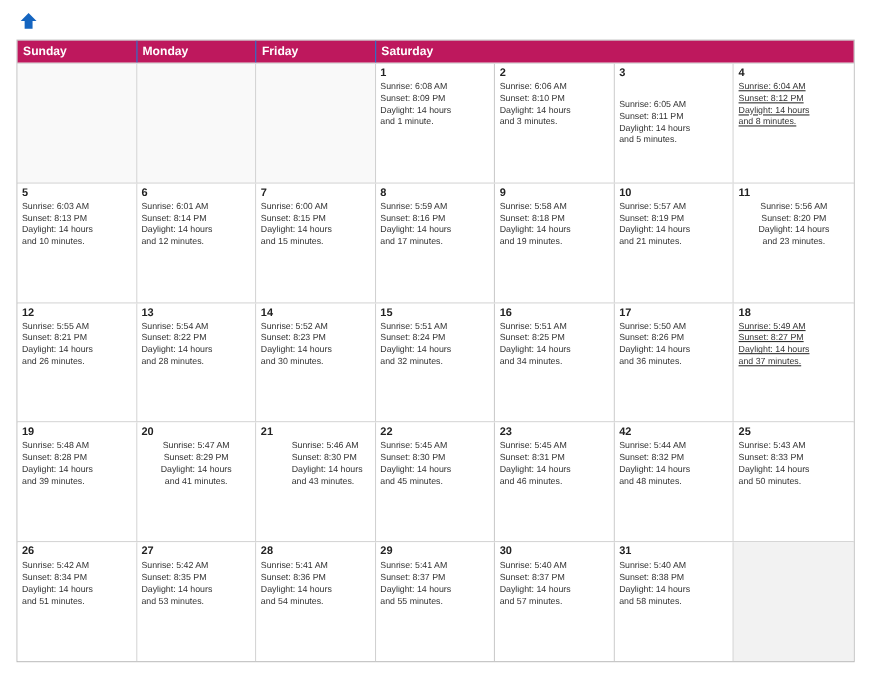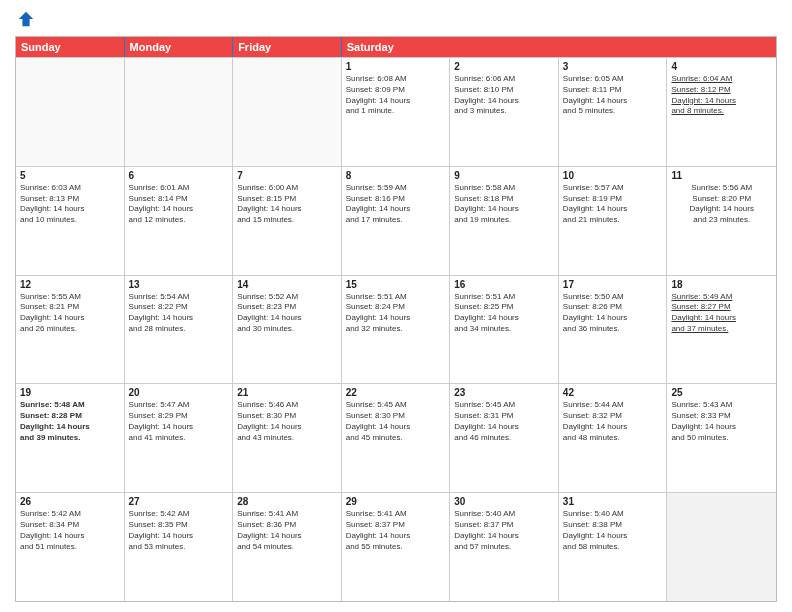--- a/index.html
+++ b/index.html
@@ -56,21 +56,21 @@
     }
     .calendar {
       flex: 1;
       display: flex;
       flex-direction: column;
       border: 1px solid #bbb;
     }
     .cal-header {
       display: grid;
       grid-template-columns: repeat(7, 1fr);
-      background: #ef4444;
+      background: #be185d;
     }
     .cal-header-cell {
       color: #fff;
       font-size: 11px;
       font-weight: bold;
       padding: 4px 5px;
       border-right: 1px solid #2277d0;
       text-align: left;
     }
     .cal-header-cell:last-child { border-right: none; }
@@ -151,21 +151,21 @@
           </div>
           <div class="cal-cell">
             <div class="day-number">2</div>
             <div class="cell-text" style="white-space: pre-line;">Sunrise: 6:06 AM
 Sunset: 8:10 PM
 Daylight: 14 hours
 and 3 minutes.</div>
           </div>
           <div class="cal-cell">
             <div class="day-number">3</div>
-            <div class="cell-text" style="white-space: pre-line;">Sunrise: 6:05 AM
+            <div class="cell-text" style="white-space: pre-line; margin-top: 16px;">Sunrise: 6:05 AM
 Sunset: 8:11 PM
 Daylight: 14 hours
 and 5 minutes.</div>
           </div>
           <div class="cal-cell">
             <div class="day-number">4</div>
             <div class="cell-text" style="white-space: pre-line; text-decoration: underline;">Sunrise: 6:04 AM
 Sunset: 8:12 PM
 Daylight: 14 hours
 and 8 minutes.</div>
@@ -269,35 +269,35 @@
             <div class="day-number">18</div>
             <div class="cell-text" style="white-space: pre-line; text-decoration: underline;">Sunrise: 5:49 AM
 Sunset: 8:27 PM
 Daylight: 14 hours
 and 37 minutes.</div>
           </div>
         </div>
         <div class="cal-row">
           <div class="cal-cell">
             <div class="day-number">19</div>
-            <div class="cell-text" style="white-space: pre-line; font-weight: bold;">Sunrise: 5:48 AM
+            <div class="cell-text" style="white-space: pre-line;">Sunrise: 5:48 AM
 Sunset: 8:28 PM
 Daylight: 14 hours
 and 39 minutes.</div>
           </div>
           <div class="cal-cell">
             <div class="day-number">20</div>
-            <div class="cell-text" style="white-space: pre-line;">Sunrise: 5:47 AM
+            <div class="cell-text" style="white-space: pre-line; text-align: center;">Sunrise: 5:47 AM
 Sunset: 8:29 PM
 Daylight: 14 hours
 and 41 minutes.</div>
           </div>
           <div class="cal-cell">
             <div class="day-number">21</div>
-            <div class="cell-text" style="white-space: pre-line;">Sunrise: 5:46 AM
+            <div class="cell-text" style="white-space: pre-line; margin-left: 28px;">Sunrise: 5:46 AM
 Sunset: 8:30 PM
 Daylight: 14 hours
 and 43 minutes.</div>
           </div>
           <div class="cal-cell">
             <div class="day-number">22</div>
             <div class="cell-text" style="white-space: pre-line;">Sunrise: 5:45 AM
 Sunset: 8:30 PM
 Daylight: 14 hours
 and 45 minutes.</div>

